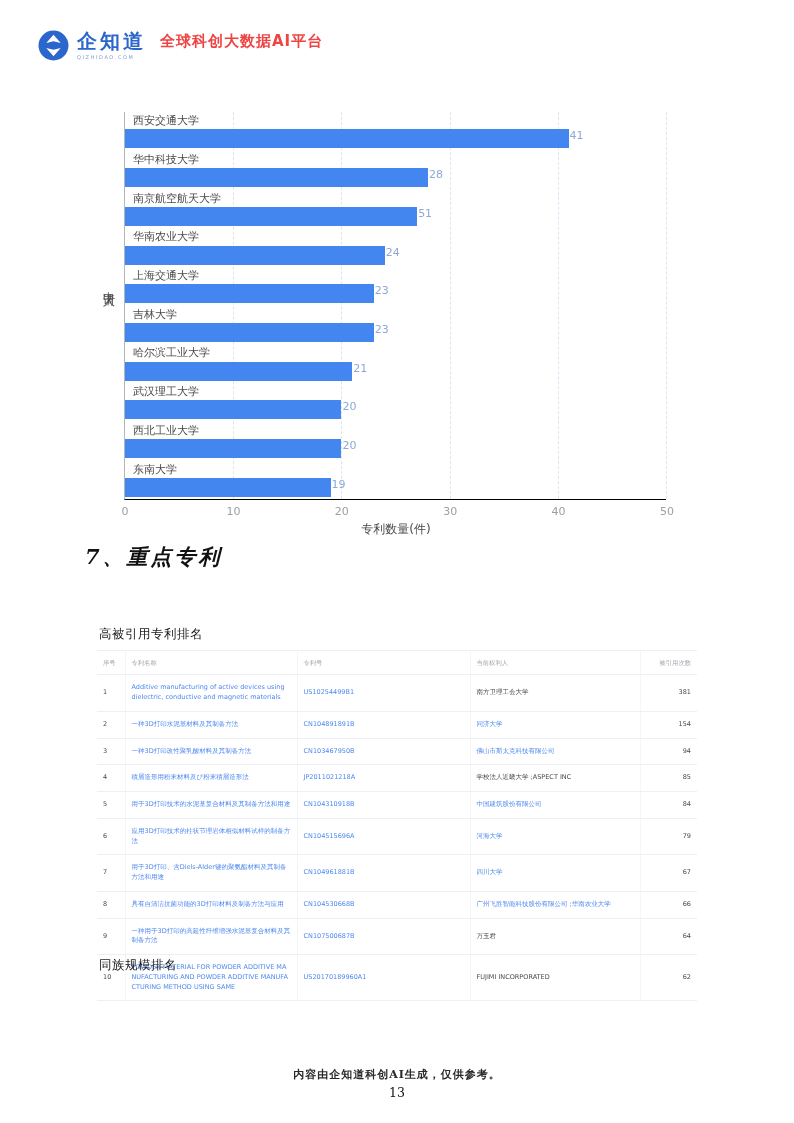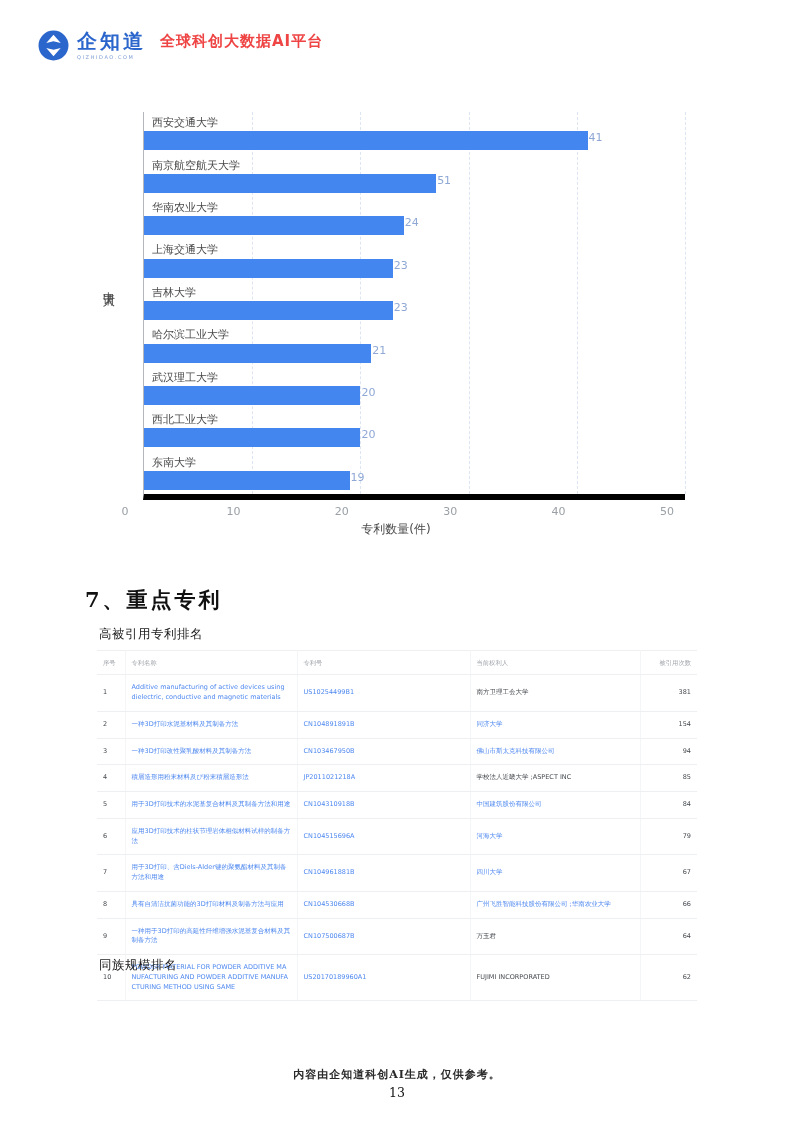--- a/index.html
+++ b/index.html
@@ -18,42 +18,42 @@
   .brand-domain { font-size:5px; color:#7d9bd6; letter-spacing:1.6px; margin-top:3px; }
   .brand-slogan { margin-left:14px; font-size:15px; font-weight:bold; color:#ef4444; letter-spacing:1px; padding-bottom:8px; }
 
   
   .y-axis-label {
     position:absolute; left:101px; top:282px; width:16px;
     font-size:12px; color:#4a4a4a; line-height:1.35; text-align:center;
     writing-mode:vertical-rl; text-orientation:upright; letter-spacing:2px;
   }
   .plot {
-    position:absolute; left:143px; top:112px; width:542px; height:388px;
-    border-left:1px solid #b3b7bc; border-bottom:6px solid #000000;
+    position:absolute; left:124px; top:112px; width:542px; height:388px;
+    border-left:1px solid #b3b7bc; border-bottom:1px solid #000000;
   }
   .gridline {
     position:absolute; top:0; height:100%; width:0;
     border-left:1px dashed #dde4f2;
   }
   .bars { position:absolute; inset:0; display:flex; flex-direction:column; }
   .bar-row { flex:1 1 0; display:flex; flex-direction:column; justify-content:center; }
   .bar-label { font-size:11px; color:#4a4a4a; margin:0 0 2px 8px; line-height:1.2; }
   .bar-line { display:flex; height:19px; }
   .bar { height:19px; background:#4486f0; }
   .bar-value { font-size:11px; color:#8fa8d5; margin-left:1px; }
   .x-ticks { position:absolute; left:125px; top:505px; width:542px; height:14px; }
   .x-tick { position:absolute; top:0; transform:translateX(-50%); font-size:11px; color:#9aa0a6; }
   .x-axis-label { position:absolute; left:125px; top:521px; width:542px; text-align:center; font-size:12px; color:#4a4a4a; }
 
   
   .section-title {
-    position:absolute; left:85px; top:586px;
+    position:absolute; left:85px; top:543px;
     font-family:"DejaVu Serif","Liberation Serif",serif;
-    font-size:21px; font-weight:bold; color:#111; letter-spacing:3px;
+    font-size:21px; font-weight:bold; color:#111; letter-spacing:3px;font-style:italic;
   }
   .table-caption {
     position:absolute; left:99px;
     font-family:"DejaVu Serif","Liberation Serif",serif;
     font-size:12.5px; color:#1c1c1c; letter-spacing:0.5px;
   }
   .caption-1 { top:626px; }
   .caption-2 { top:957px; }
 
   
@@ -121,20 +121,27 @@
       </div>
     <div class="bars" id="bars">
         <div class="bar-row">
           <div class="bar-label">西安交通大学</div>
           <div class="bar-line">
             <div class="bar" style="width: 82%; background: rgb(68, 134, 240);"></div>
             <span class="bar-value">41</span>
           </div>
         </div>
         <div class="bar-row">
+          <div class="bar-label">华中科技大学</div>
+          <div class="bar-line">
+            <div class="bar" style="width: 56%; background: rgb(68, 134, 240);"></div>
+            <span class="bar-value">28</span>
+          </div>
+        </div>
+        <div class="bar-row">
           <div class="bar-label">南京航空航天大学</div>
           <div class="bar-line">
             <div class="bar" style="width: 54%; background: rgb(68, 134, 240);"></div>
             <span class="bar-value">51</span>
           </div>
         </div>
         <div class="bar-row">
           <div class="bar-label">华南农业大学</div>
           <div class="bar-line">
             <div class="bar" style="width: 48%; background: rgb(68, 134, 240);"></div>

